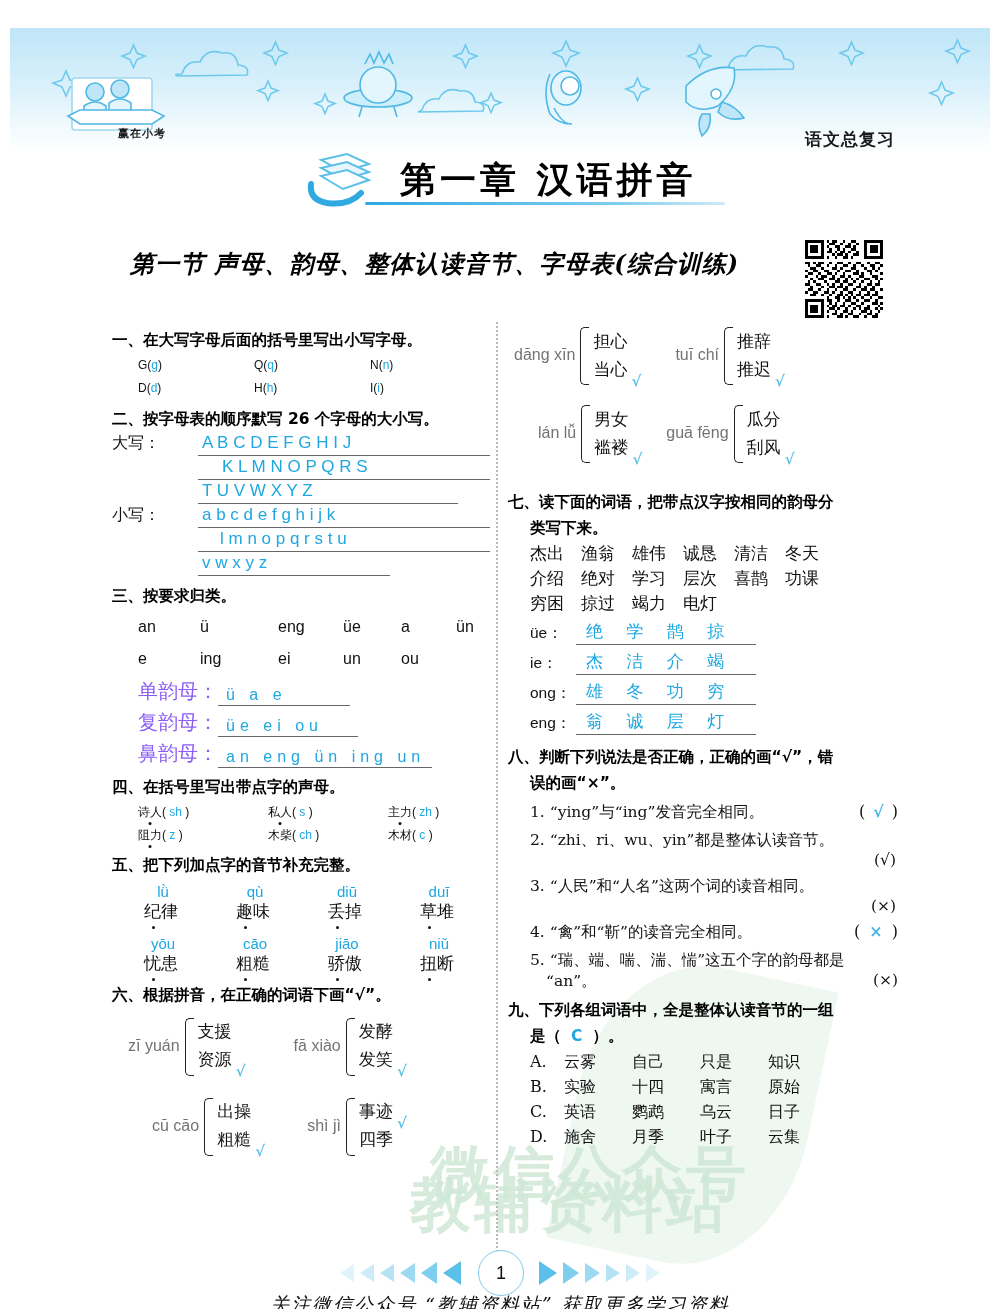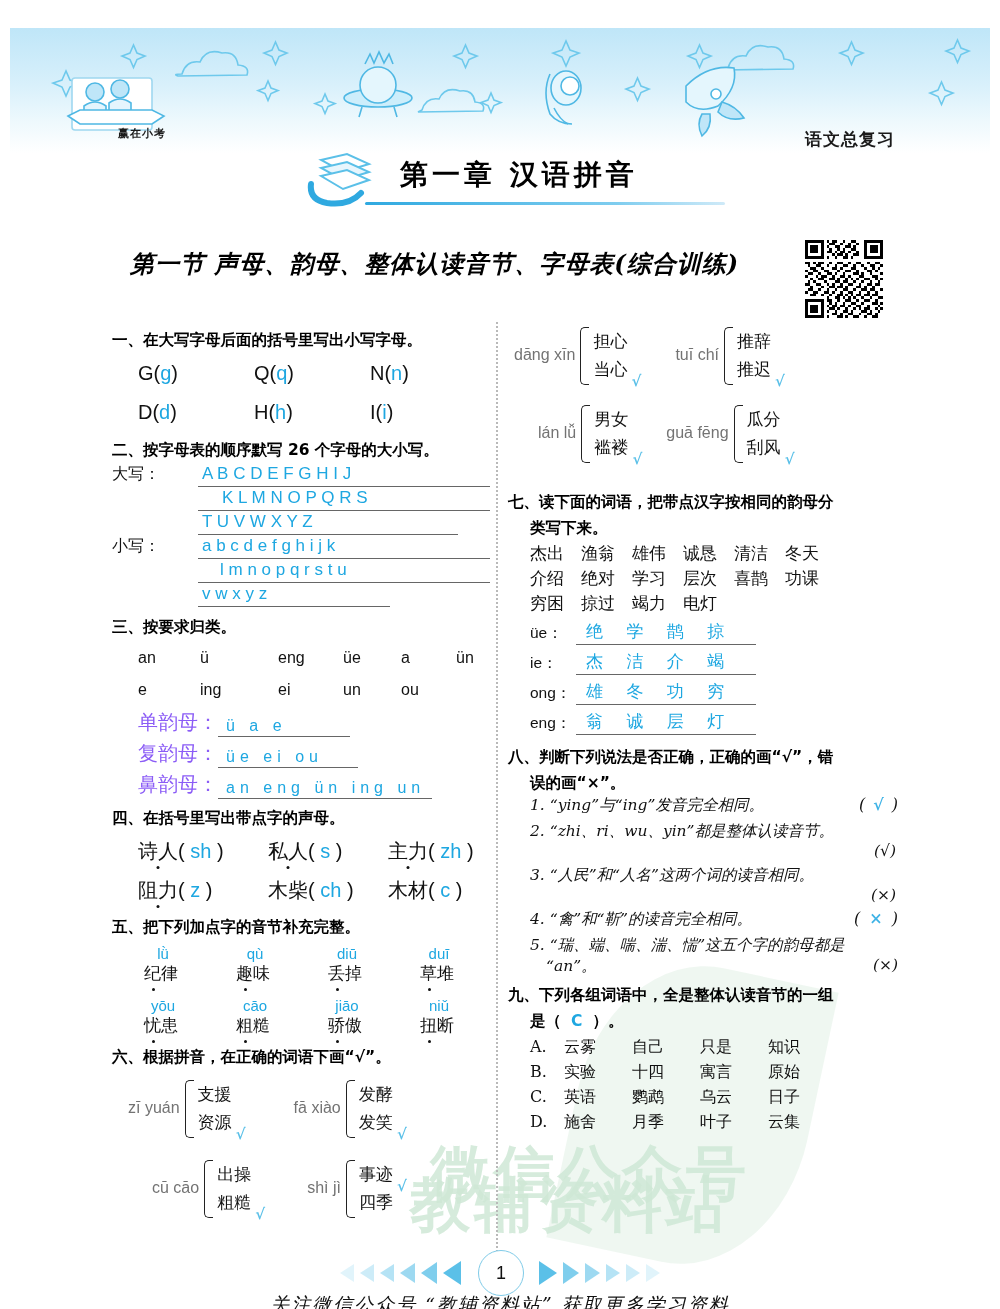--- a/index.html
+++ b/index.html
@@ -20,21 +20,21 @@
     font-size:17px;color:#1a1a1a;letter-spacing:1px;
     font-family:"DejaVu Sans","Liberation Sans",sans-serif;
     font-weight:600;
   }
   
   .chapter{
     position:absolute;left:305px;top:150px;width:420px;height:60px;
   }
   .chapter-text{
     position:absolute;left:95px;top:6px;
-    font-size:28px;font-weight:bold;color:#000;letter-spacing:4px;
+    font-size:36px;font-weight:bold;color:#000;letter-spacing:4px;
     font-family:"DejaVu Sans","Liberation Sans",sans-serif;
   }
   .chapter-underline{
     position:absolute;left:60px;top:52px;width:360px;height:3px;
     background:linear-gradient(90deg,#2fa9e0 0%,#7fcdef 70%,#cfeaf8 100%);
     border-radius:2px;
   }
   
   .section-title{
     position:absolute;left:130px;top:248px;
@@ -67,21 +67,21 @@
   .col{position:absolute;top:322px;font-size:15.5px;color:#111;}
   .colL{left:112px;width:378px;}
   .colR{left:508px;width:390px;}
 
   .qhead{
     font-weight:bold;font-size:15.5px;line-height:1.55;color:#000;
     font-family:"DejaVu Sans","Liberation Sans",sans-serif;
     margin:6px 0 2px 0;
   }
   .sub{ padding-left:26px; }
-  .row{ line-height:1.95; font-size:20px; }
+  .row{ line-height:1.95; font-size:12px; }
   .ans{ color:#1ea7e1; }
   .hz{ font-family:"DejaVu Serif","Liberation Serif",serif; }
 
   
   .lgrid{ display:flex; align-items:flex-end; margin:1px 0;gap:28px;}
   .lgrid .lab{
     width:58px;font-size:16px;color:#111;flex:0 0 auto;
     font-family:"DejaVu Serif","Liberation Serif",serif;
     padding-bottom:2px;
   }
@@ -134,22 +134,22 @@
   .hzrow{ margin-left:22px;display:flex;gap:38px;font-size:17px;
           font-family:"DejaVu Serif","Liberation Serif",serif;}
   .hzrow span{ width:54px;text-align:center;position:relative; }
   .hzrow span::after{
     content:"";position:absolute;left:18px;bottom:-6px;width:3px;height:3px;
     background:#111;border-radius:50%;
   }
 
   
   .tfrow{ display:flex;justify-content:space-between;align-items:baseline;
-          margin:0 0 5px 22px;font-size:15.5px;
-          font-family:"DejaVu Serif","Liberation Serif",serif;font-style:italic;}
+          margin:7px 0 5px 22px;font-size:15.5px;
+          font-family:"DejaVu Serif","Liberation Serif",serif;}
   .tfrow .txt{ flex:1 1 auto; }
   .tfrow .mark{ flex:0 0 auto;white-space:nowrap;font-size:16px;}
   .tfrow .mark .ck{ color:#3fb3e6;padding:0 8px;font-weight:bold;}
   .tfrow .mark .cr{ color:#3fb3e6;padding:0 9px;font-weight:bold;}
   .optline{ margin:4px 0 4px 22px;font-size:16px;display:flex;gap:10px;
             font-family:"DejaVu Serif","Liberation Serif",serif;}
   .optline .ltr{ width:24px;flex:0 0 auto; }
   .optline .w{ width:58px;flex:0 0 auto; }
 
   

